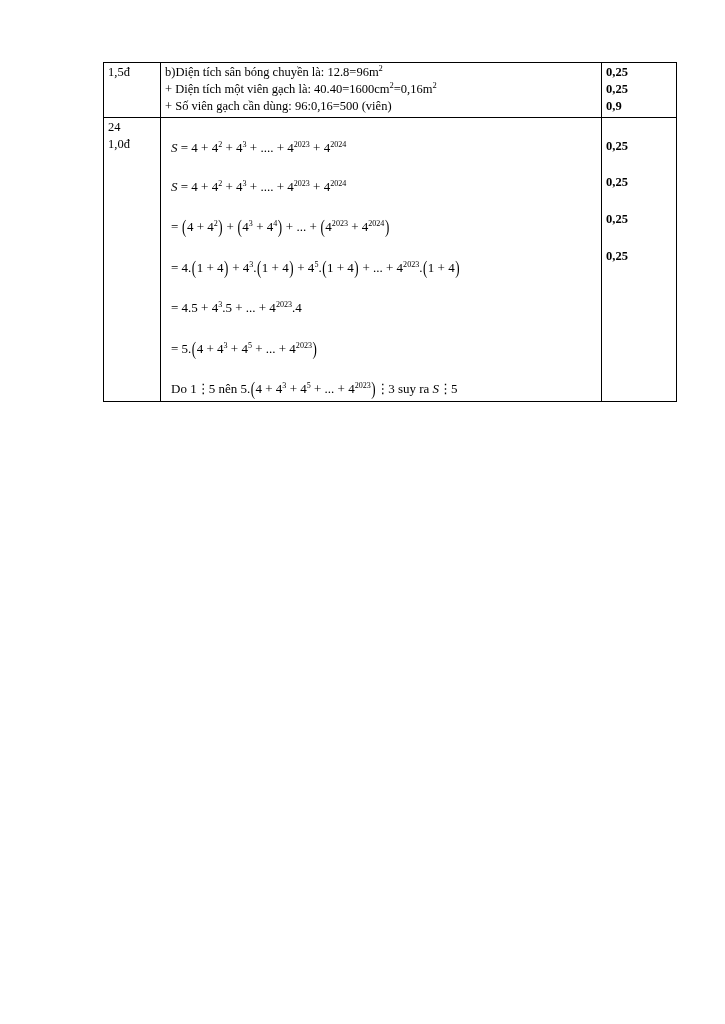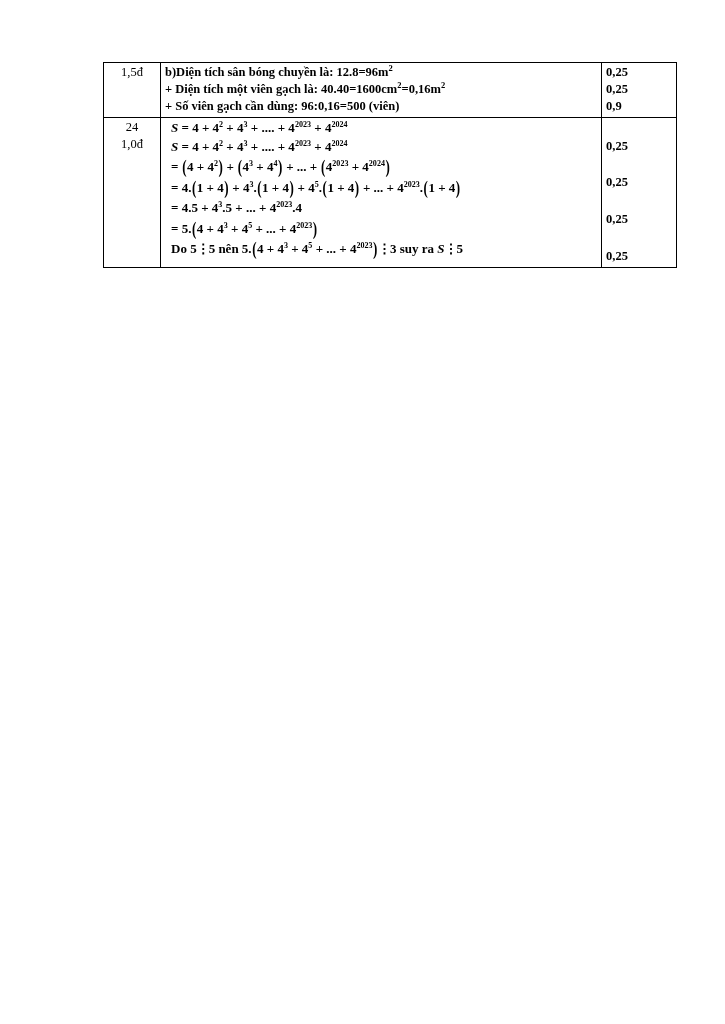--- a/index.html
+++ b/index.html
@@ -30,38 +30,39 @@
     border-collapse: collapse;
     table-layout: fixed;
   }
   .answer-table td {
     border: 1px solid #000000;
     vertical-align: top;
     padding: 1px 4px 2px 4px;
     font-size: 12.5px;
     line-height: 1.35;
   }
-  .col-score-left { width: 48px; text-align: center; }
-  .col-content { width: 432px; font-weight: bold; }
+  .col-score-left { width: 48px; }
+  .col-content { width: 432px; }
   .col-score-right { width: 66px; font-weight: bold; }
 
   .line {
     white-space: nowrap;
     display: block;
   }
   sup {
     font-size: 0.68em;
     vertical-align: super;
     line-height: 0;
   }
   .math {
     font-family: "Liberation Serif", serif;
     font-style: italic;
     font-size: 13px;
     white-space: nowrap;
+    margin-top: 20px;
   }
   .math .up { font-style: normal; }
   .math sup { font-style: normal; font-size: 0.62em; }
   .mathrow {
     display: block;
     padding: 1.5px 0 1.5px 6px;
   }
   .mathrow.tight { padding-top: 0; padding-bottom: 0; }
   .paren {
     display: inline-block;
@@ -125,21 +126,21 @@
           <span class="line">24</span>
           <span class="line">1,0đ</span>
         </td>
         <td class="col-content math-block">
           <span class="mathrow tight math">S<span class="up"> = 4 + 4<sup>2</sup> + 4<sup>3</sup> + .... + 4<sup>2023</sup> + 4<sup>2024</sup></span></span>
           <span class="mathrow math">S<span class="up"> = 4 + 4<sup>2</sup> + 4<sup>3</sup> + .... + 4<sup>2023</sup> + 4<sup>2024</sup></span></span>
           <span class="mathrow math"><span class="up">= <span class="paren">(</span>4 + 4<sup>2</sup><span class="paren">)</span> + <span class="paren">(</span>4<sup>3</sup> + 4<sup>4</sup><span class="paren">)</span> + ... + <span class="paren">(</span>4<sup>2023</sup> + 4<sup>2024</sup><span class="paren">)</span></span></span>
           <span class="mathrow math"><span class="up">= 4.<span class="paren">(</span>1 + 4<span class="paren">)</span> + 4<sup>3</sup>.<span class="paren">(</span>1 + 4<span class="paren">)</span> + 4<sup>5</sup>.<span class="paren">(</span>1 + 4<span class="paren">)</span> + ... + 4<sup>2023</sup>.<span class="paren">(</span>1 + 4<span class="paren">)</span></span></span>
           <span class="mathrow math"><span class="up">= 4.5 + 4<sup>3</sup>.5 + ... + 4<sup>2023</sup>.4</span></span>
           <span class="mathrow math"><span class="up">= 5.<span class="paren">(</span>4 + 4<sup>3</sup> + 4<sup>5</sup> + ... + 4<sup>2023</sup><span class="paren">)</span></span></span>
-          <span class="mathrow math"><span class="up">Do 5</span><span class="divides">⋮</span><span class="up">5 nên 5.<span class="paren">(</span>4 + 4<sup>3</sup> + 4<sup>5</sup> + ... + 4<sup>2023</sup><span class="paren">)</span></span><span class="divides">⋮</span><span class="up">3 suy ra </span>S<span class="divides">⋮</span><span class="up">5</span></span>
+          <span class="mathrow math"><span class="up">Do 1</span><span class="divides">⋮</span><span class="up">5 nên 5.<span class="paren">(</span>4 + 4<sup>3</sup> + 4<sup>5</sup> + ... + 4<sup>2023</sup><span class="paren">)</span></span><span class="divides">⋮</span><span class="up">3 suy ra </span>S<span class="divides">⋮</span><span class="up">5</span></span>
         </td>
         <td class="col-score-right">
           <div class="right-marks">
             <span class="rm s1">0,25</span>
             <span class="rm s2">0,25</span>
             <span class="rm s3">0,25</span>
             <span class="rm s4">0,25</span>
           </div>
         </td>
       </tr>

